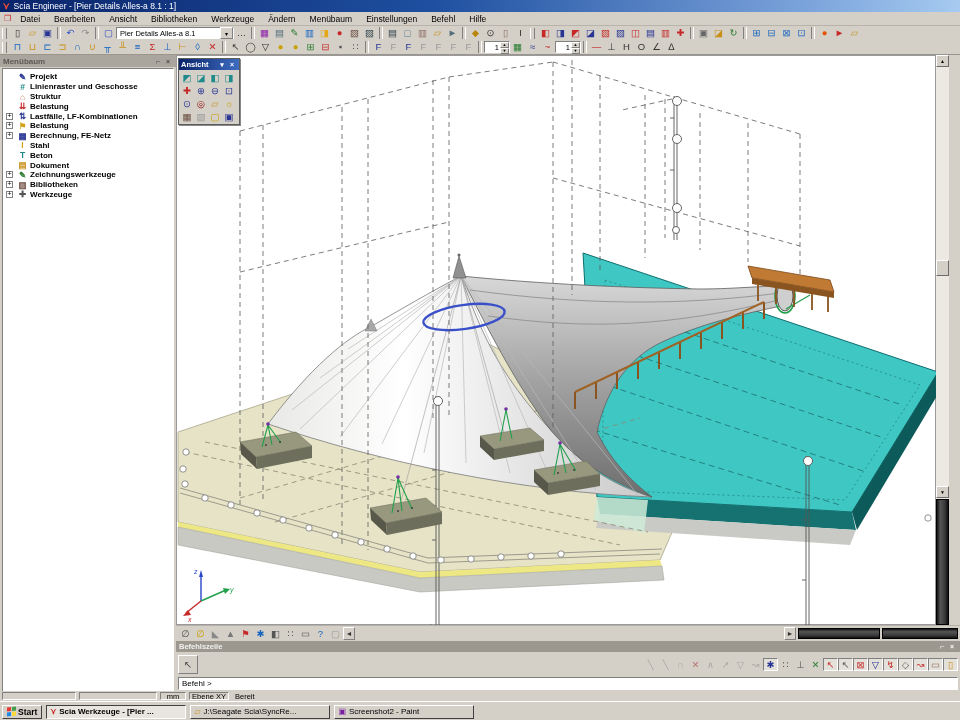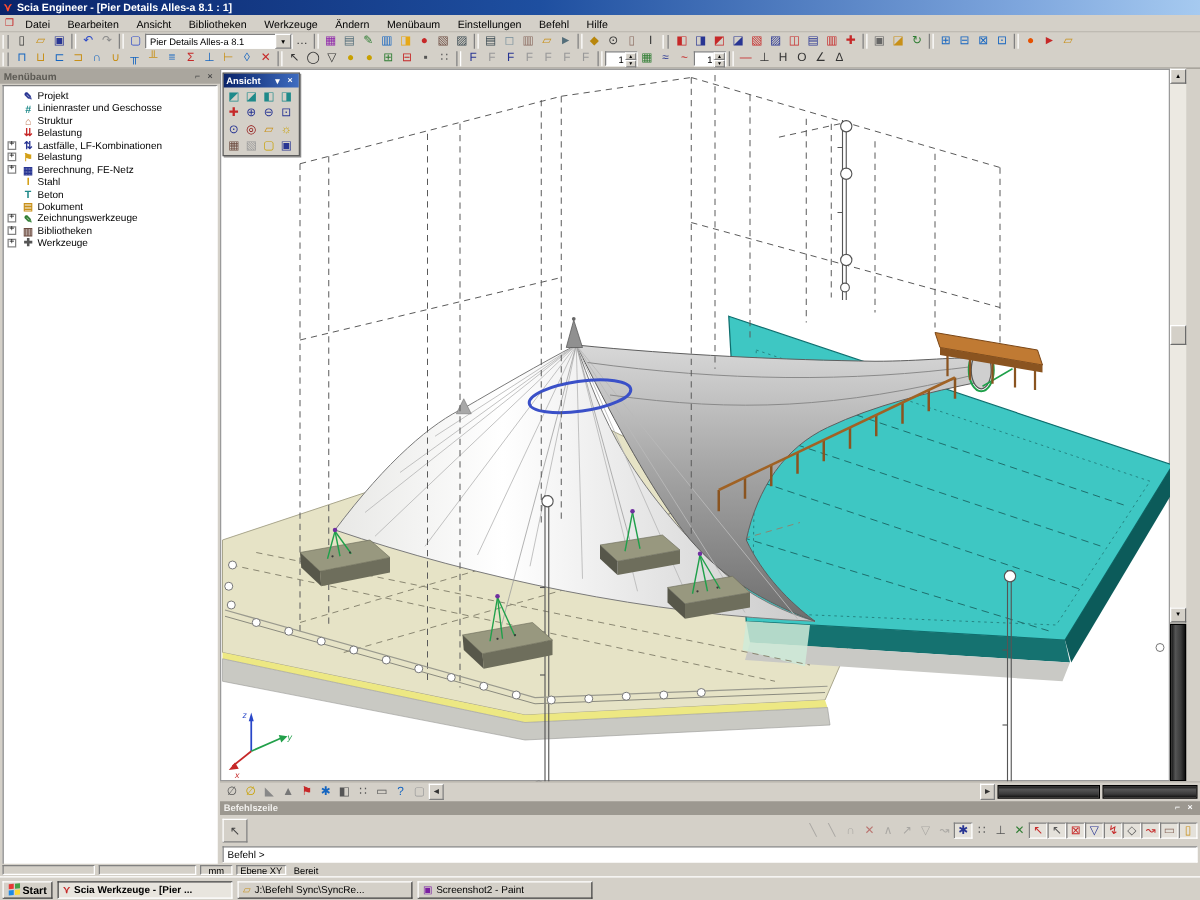--- a/index.html
+++ b/index.html
@@ -2,21 +2,21 @@
 <html><head>
 <meta charset="utf-8">
 <style>
   html,body{margin:0;padding:0;background:#6b6b6b;}
   .screen{position:relative;width:960px;height:720px;background:#D4D0C8;overflow:hidden;
           font-family:"Liberation Sans",sans-serif;font-size:8px;color:#000;}
   
   .titlebar{position:absolute;left:0;top:0;width:960px;height:12px;
     background:linear-gradient(90deg,#0A246A 0%,#1E4FA0 45%,#7EA6DD 85%,#A6CAF0 100%);
     color:#fff;display:flex;align-items:center;padding-left:3px;box-sizing:border-box;}
-  .titlebar .t{font-weight:bold;font-size:8.5px;margin-left:4px;white-space:nowrap;}
+  .titlebar .t{font-weight:normal;font-size:8.5px;margin-left:4px;white-space:nowrap;}
   .menubar{position:absolute;left:0;top:12px;width:960px;height:14px;background:#D4D0C8;
     display:flex;align-items:center;border-bottom:1px solid #b8b4ac;box-sizing:border-box;}
   .menubar .mi{padding:1px 7px;font-size:8.5px;cursor:default;}
   .toolrow{position:absolute;left:0;width:960px;height:14px;background:#D4D0C8;display:flex;align-items:center;box-sizing:border-box;}
   .grip{width:3px;height:11px;border-left:1px solid #fff;border-right:1px solid #808080;margin:0 3px 0 2px;}
   .tbsep{width:2px;height:12px;border-left:1px solid #808080;border-right:1px solid #fff;margin:0 2px;}
   .icons{display:flex;align-items:center;}
   .tbico{width:15px;height:13px;display:inline-flex;align-items:center;justify-content:center;
     border:1px solid transparent;box-sizing:border-box;}
   .tbico .g{font-style:normal;font-size:9.5px;line-height:1;}
@@ -40,21 +40,21 @@
   .paneltitle .sp{flex:1;}
   .pbtn{width:10px;height:9px;display:flex;align-items:center;justify-content:center;font-size:7px;color:#4a4a4a;}
   .treebox{position:absolute;left:2px;top:13px;width:172px;height:663px;background:#fff;
     border:1px solid;border-color:#808080 #fff #fff #808080;box-sizing:border-box;overflow:hidden;padding-top:3px;}
   .trow{height:9.8px;display:flex;align-items:center;white-space:nowrap;}
   .texp{width:7px;height:7px;margin-left:3px;border:1px solid #848484;background:#fff;font-size:7px;line-height:5px;
     text-align:center;box-sizing:border-box;visibility:hidden;}
   .trow[data-expand="true"] .texp{visibility:visible;}
   .texp::before{content:"+";position:relative;top:-1px;}
   .tico{width:11px;text-align:center;font-style:normal;font-size:8.5px;margin:0 2px 0 4px;font-weight:bold;}
-  .tlabel{font-size:8px;}
+  .tlabel{font-size:8px;font-weight:bold;}
   
   .viewport{position:absolute;left:176px;top:55px;width:760px;height:570px;background:#fff;
     border:1px solid #9a9a9a;box-sizing:border-box;}
   .vscroll{position:absolute;left:936px;top:55px;width:13px;height:444px;background:#ECE9E2;}
   .sbtn{position:absolute;left:0;width:13px;height:12px;background:#D4D0C8;border:1px solid;
     border-color:#fff #6b6b6b #6b6b6b #fff;box-sizing:border-box;font-size:5px;text-align:center;line-height:10px;}
   .sthumb{position:absolute;left:0;top:205px;width:13px;height:16px;background:#D4D0C8;border:1px solid;
     border-color:#fff #6b6b6b #6b6b6b #fff;box-sizing:border-box;}
   .darkbar{background:linear-gradient(180deg,#141414,#555 30%,#3a3a3a 70%,#101010);border:1px solid #000;box-sizing:border-box;}
   .vbottom{position:absolute;left:176px;top:625px;width:784px;height:16px;background:#D4D0C8;
@@ -1052,21 +1052,21 @@
     </button>
     <span style="display:flex;align-items:center;">
 
         <button class="task" data-active="true">
           <i class="g" style="color: rgb(198, 40, 40);">⋎</i>
           <span>Scia Werkzeuge - [Pier ...</span>
         </button>
 
         <button class="task" data-active="false">
           <i class="g" style="color: rgb(200, 144, 24);">▱</i>
-          <span>J:\Befehl Sync\SyncRe...</span>
+          <span>J:\Seagate Scia\SyncRe...</span>
         </button>
 
         <button class="task" data-active="false">
           <i class="g" style="color: rgb(123, 31, 162);">▣</i>
           <span>Screenshot2 - Paint</span>
         </button>
       </span>
   </div>
 
 </div>

